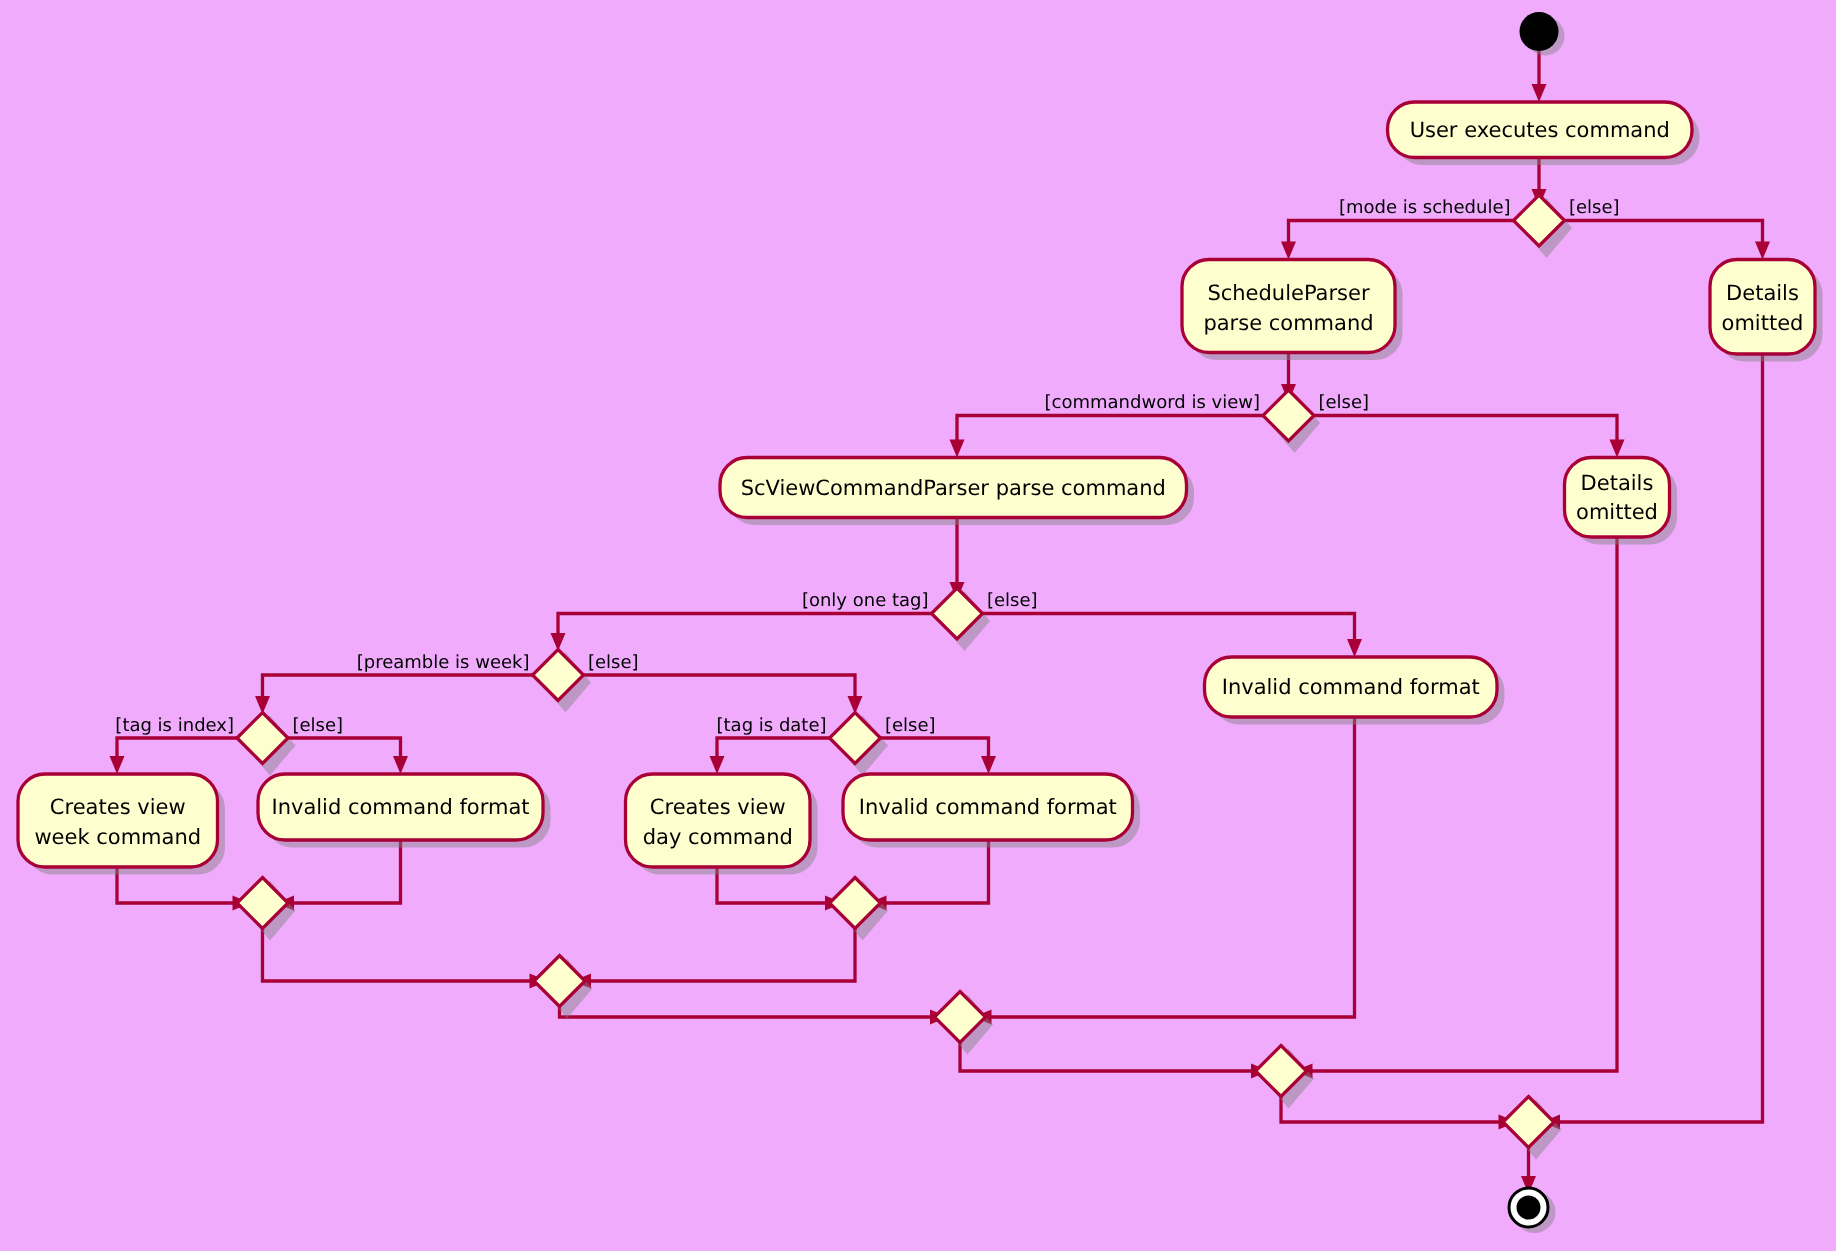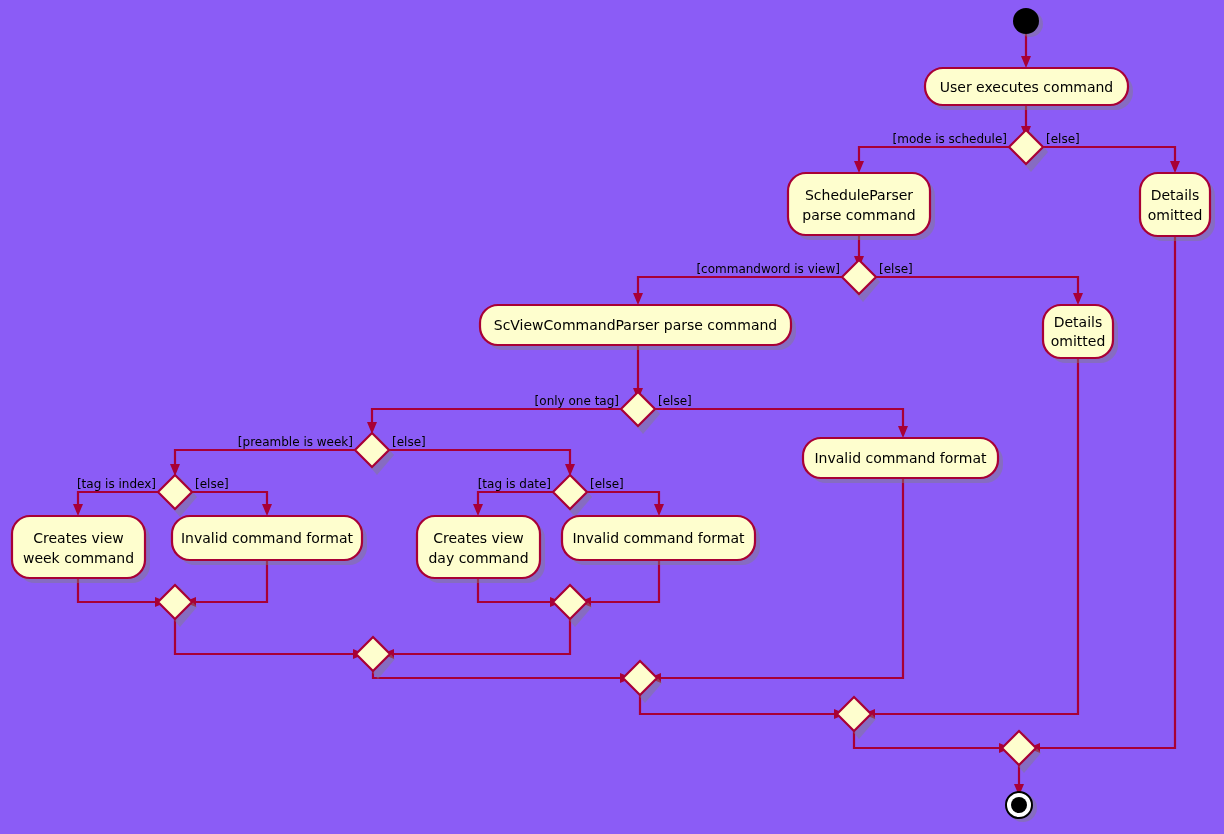--- a/index.html
+++ b/index.html
@@ -4,21 +4,21 @@
 <style>
   html, body {
     margin: 0;
     padding: 0;
     background: #FFFFFF;
   }
   #diagram-root {
     position: relative;
     width: 1224px;
     height: 834px;
-    background: #8b5cf6;
+    background: #f0abfc;
     font-family: "DejaVu Sans", sans-serif;
   }
   svg.diagram-canvas {
     position: absolute;
     top: 0;
     left: 0;
     width: 1224px;
     height: 834px;
     display: block;
   }

